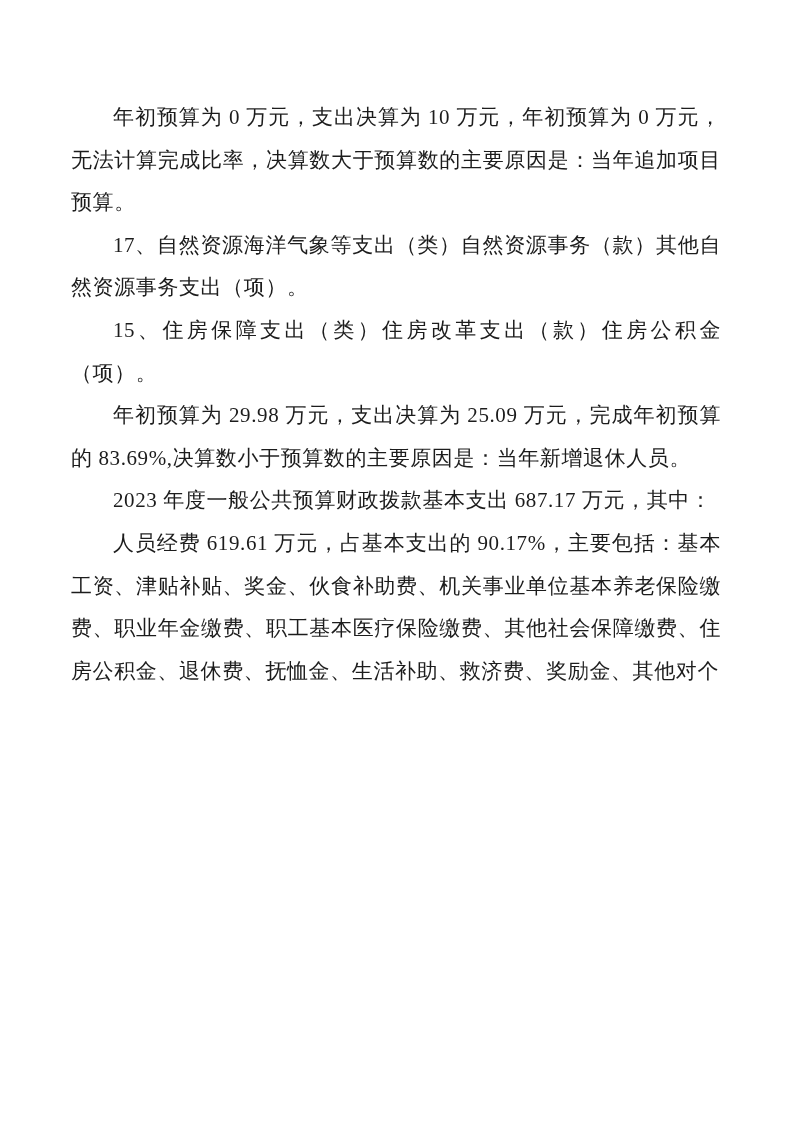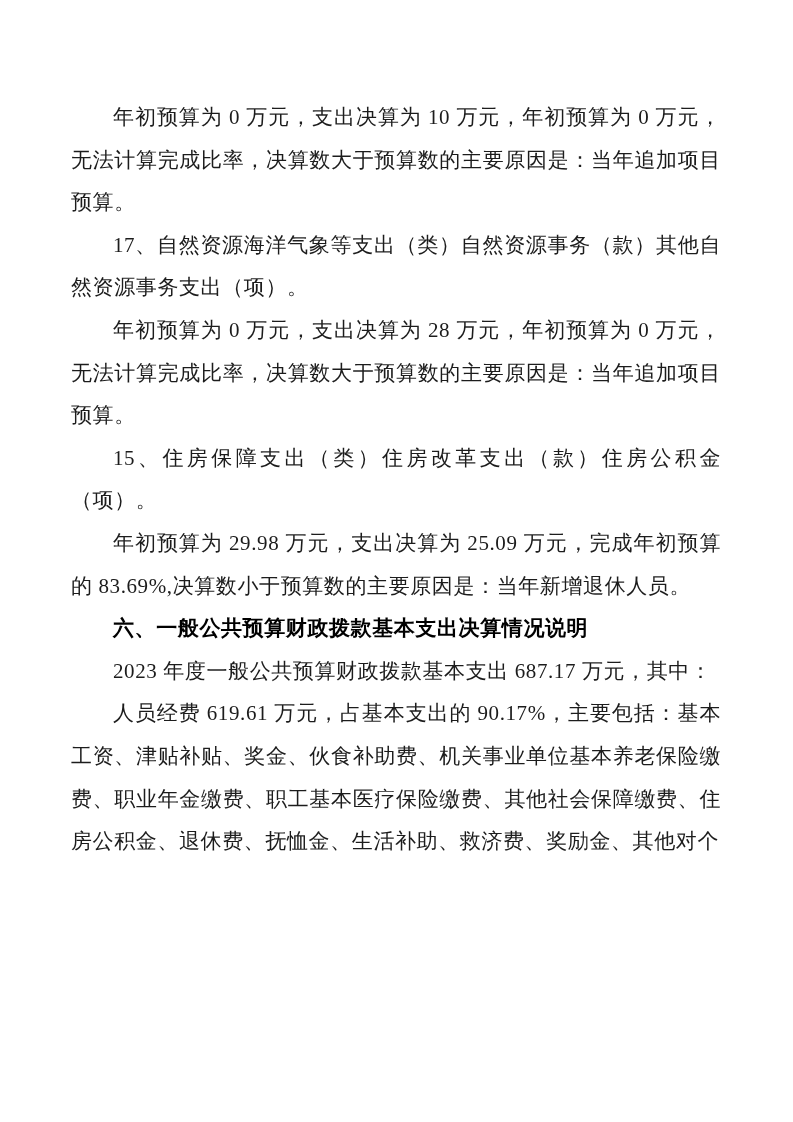--- a/index.html
+++ b/index.html
@@ -49,21 +49,19 @@
     font-family: "Liberation Sans", "DejaVu Sans", sans-serif;
   }
 </style>
 </head>
 <body>
 
 <div class="page">
   <div class="doc-content">
     <p class="para">年初预算为 0 万元，支出决算为 10 万元，年初预算为 0 万元，无法计算完成比率，决算数大于预算数的主要原因是：当年追加项目预算。</p>
     <p class="para">17、自然资源海洋气象等支出（类）自然资源事务（款）其他自然资源事务支出（项）。</p>
-    <p class="para">年初预算为 0 万元，支出决算为 28 万元，年初预算为 0 万元，无法计算完成比率，决算数大于预算数的主要原因是：当年追加项目预算。</p>
     <p class="para">15、住房保障支出（类）住房改革支出（款）住房公积金（项）。</p>
     <p class="para">年初预算为 29.98 万元，支出决算为 25.09 万元，完成年初预算的 83.69%,决算数小于预算数的主要原因是：当年新增退休人员。</p>
-    <h2 class="para heading">六、一般公共预算财政拨款基本支出决算情况说明</h2>
     <p class="para">2023 年度一般公共预算财政拨款基本支出 687.17 万元，其中：</p>
     <p class="para">人员经费 619.61 万元，占基本支出的 90.17%，主要包括：基本工资、津贴补贴、奖金、伙食补助费、机关事业单位基本养老保险缴费、职业年金缴费、职工基本医疗保险缴费、其他社会保障缴费、住房公积金、退休费、抚恤金、生活补助、救济费、奖励金、其他对个</p>
   </div>
   <div class="footer">- 13 -</div>
 </div>
 
 </body></html>

